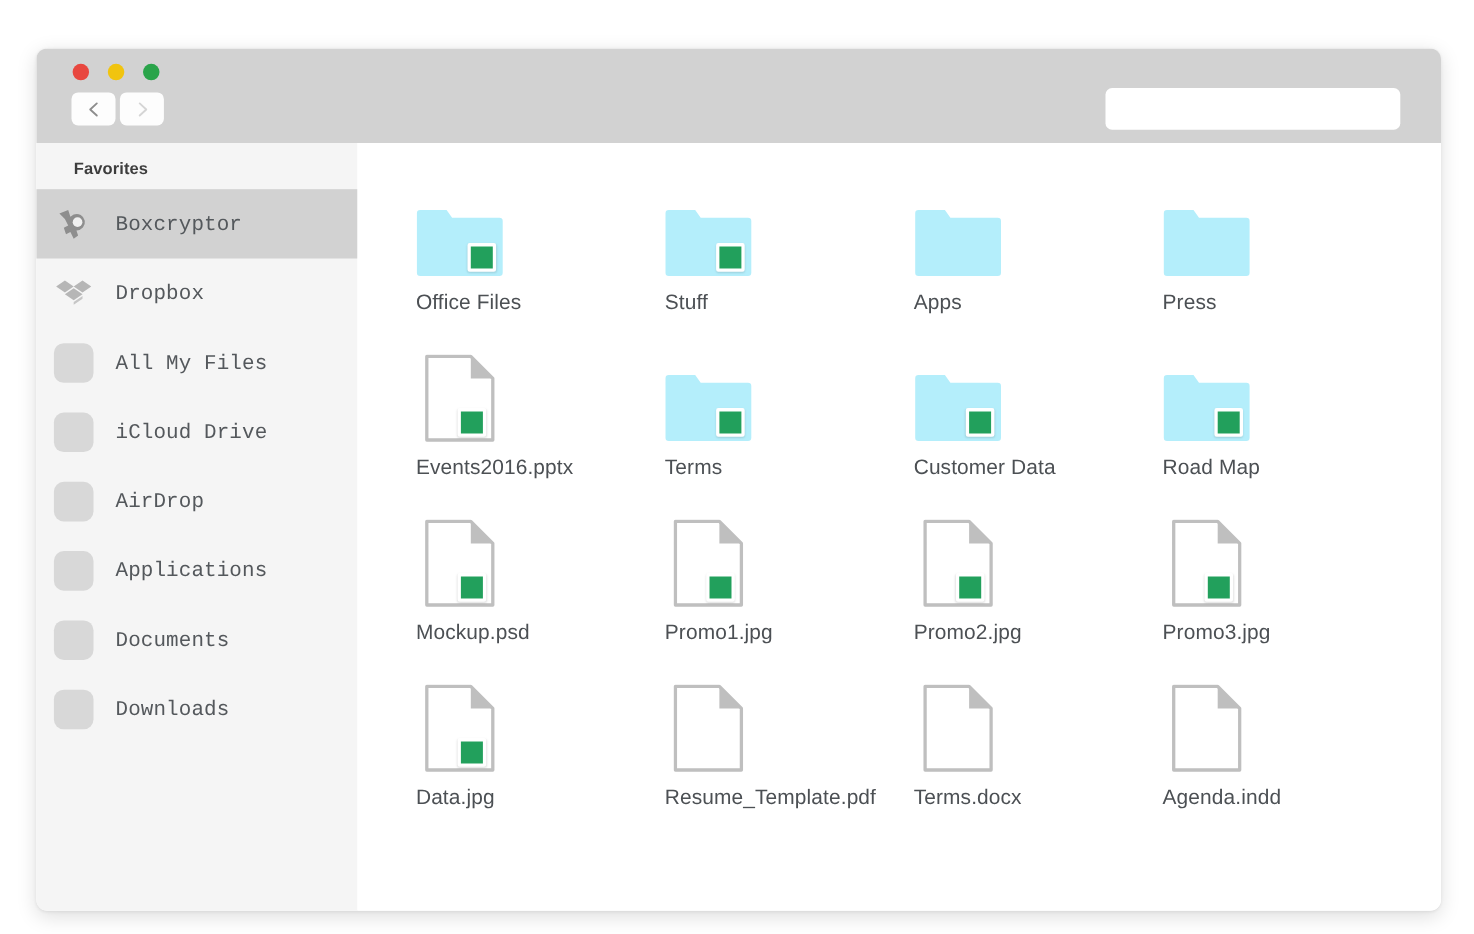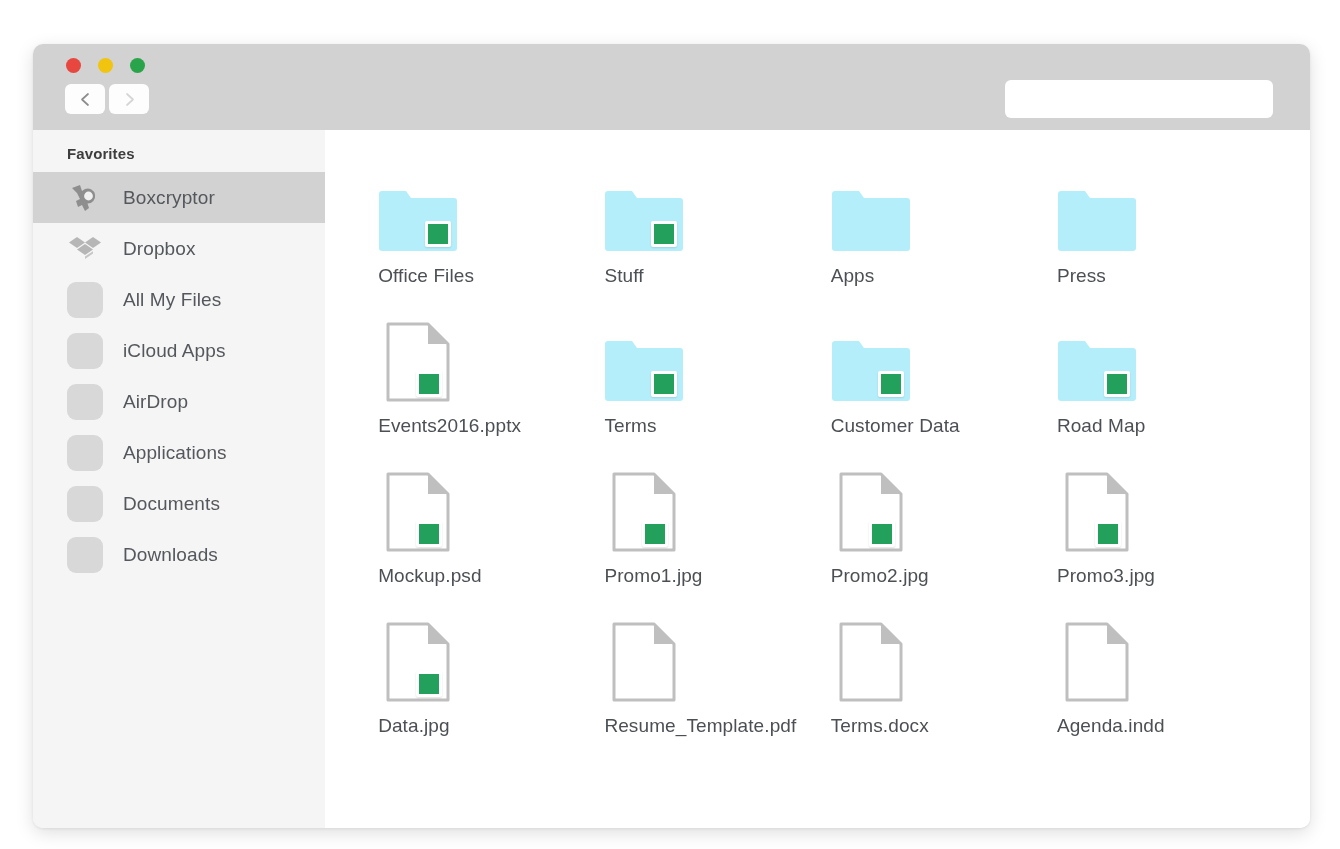--- a/index.html
+++ b/index.html
@@ -104,25 +104,26 @@
     box-sizing: border-box;
   }
   #sidebar-header {
     font-size: 15px;
     font-weight: bold;
     color: #3d3d3d;
     padding: 6px 0 10px 34px;
     letter-spacing: 0.1px;
   }
   .sidebar-item {
-    height: 51px;
+    height: 63px;
     display: flex;
     align-items: center;
-    padding-left: 34px;
+    padding-left: 16px;
     box-sizing: border-box;
+    font-family: Liberation Mono, monospace;
   }
   .sidebar-item.selected {
     background: #d2d2d2;
   }
   .sb-icon {
     width: 36px;
     height: 36px;
     flex: 0 0 36px;
     display: flex;
     align-items: center;
@@ -248,21 +249,21 @@
               </svg>
             </span>
             <span class="sb-label">Dropbox</span>
           </div>
           <div class="sidebar-item">
             <span class="sb-icon placeholder-box"></span>
             <span class="sb-label">All My Files</span>
           </div>
           <div class="sidebar-item">
             <span class="sb-icon placeholder-box"></span>
-            <span class="sb-label">iCloud Apps</span>
+            <span class="sb-label">iCloud Drive</span>
           </div>
           <div class="sidebar-item">
             <span class="sb-icon placeholder-box"></span>
             <span class="sb-label">AirDrop</span>
           </div>
           <div class="sidebar-item">
             <span class="sb-icon placeholder-box"></span>
             <span class="sb-label">Applications</span>
           </div>
           <div class="sidebar-item">

